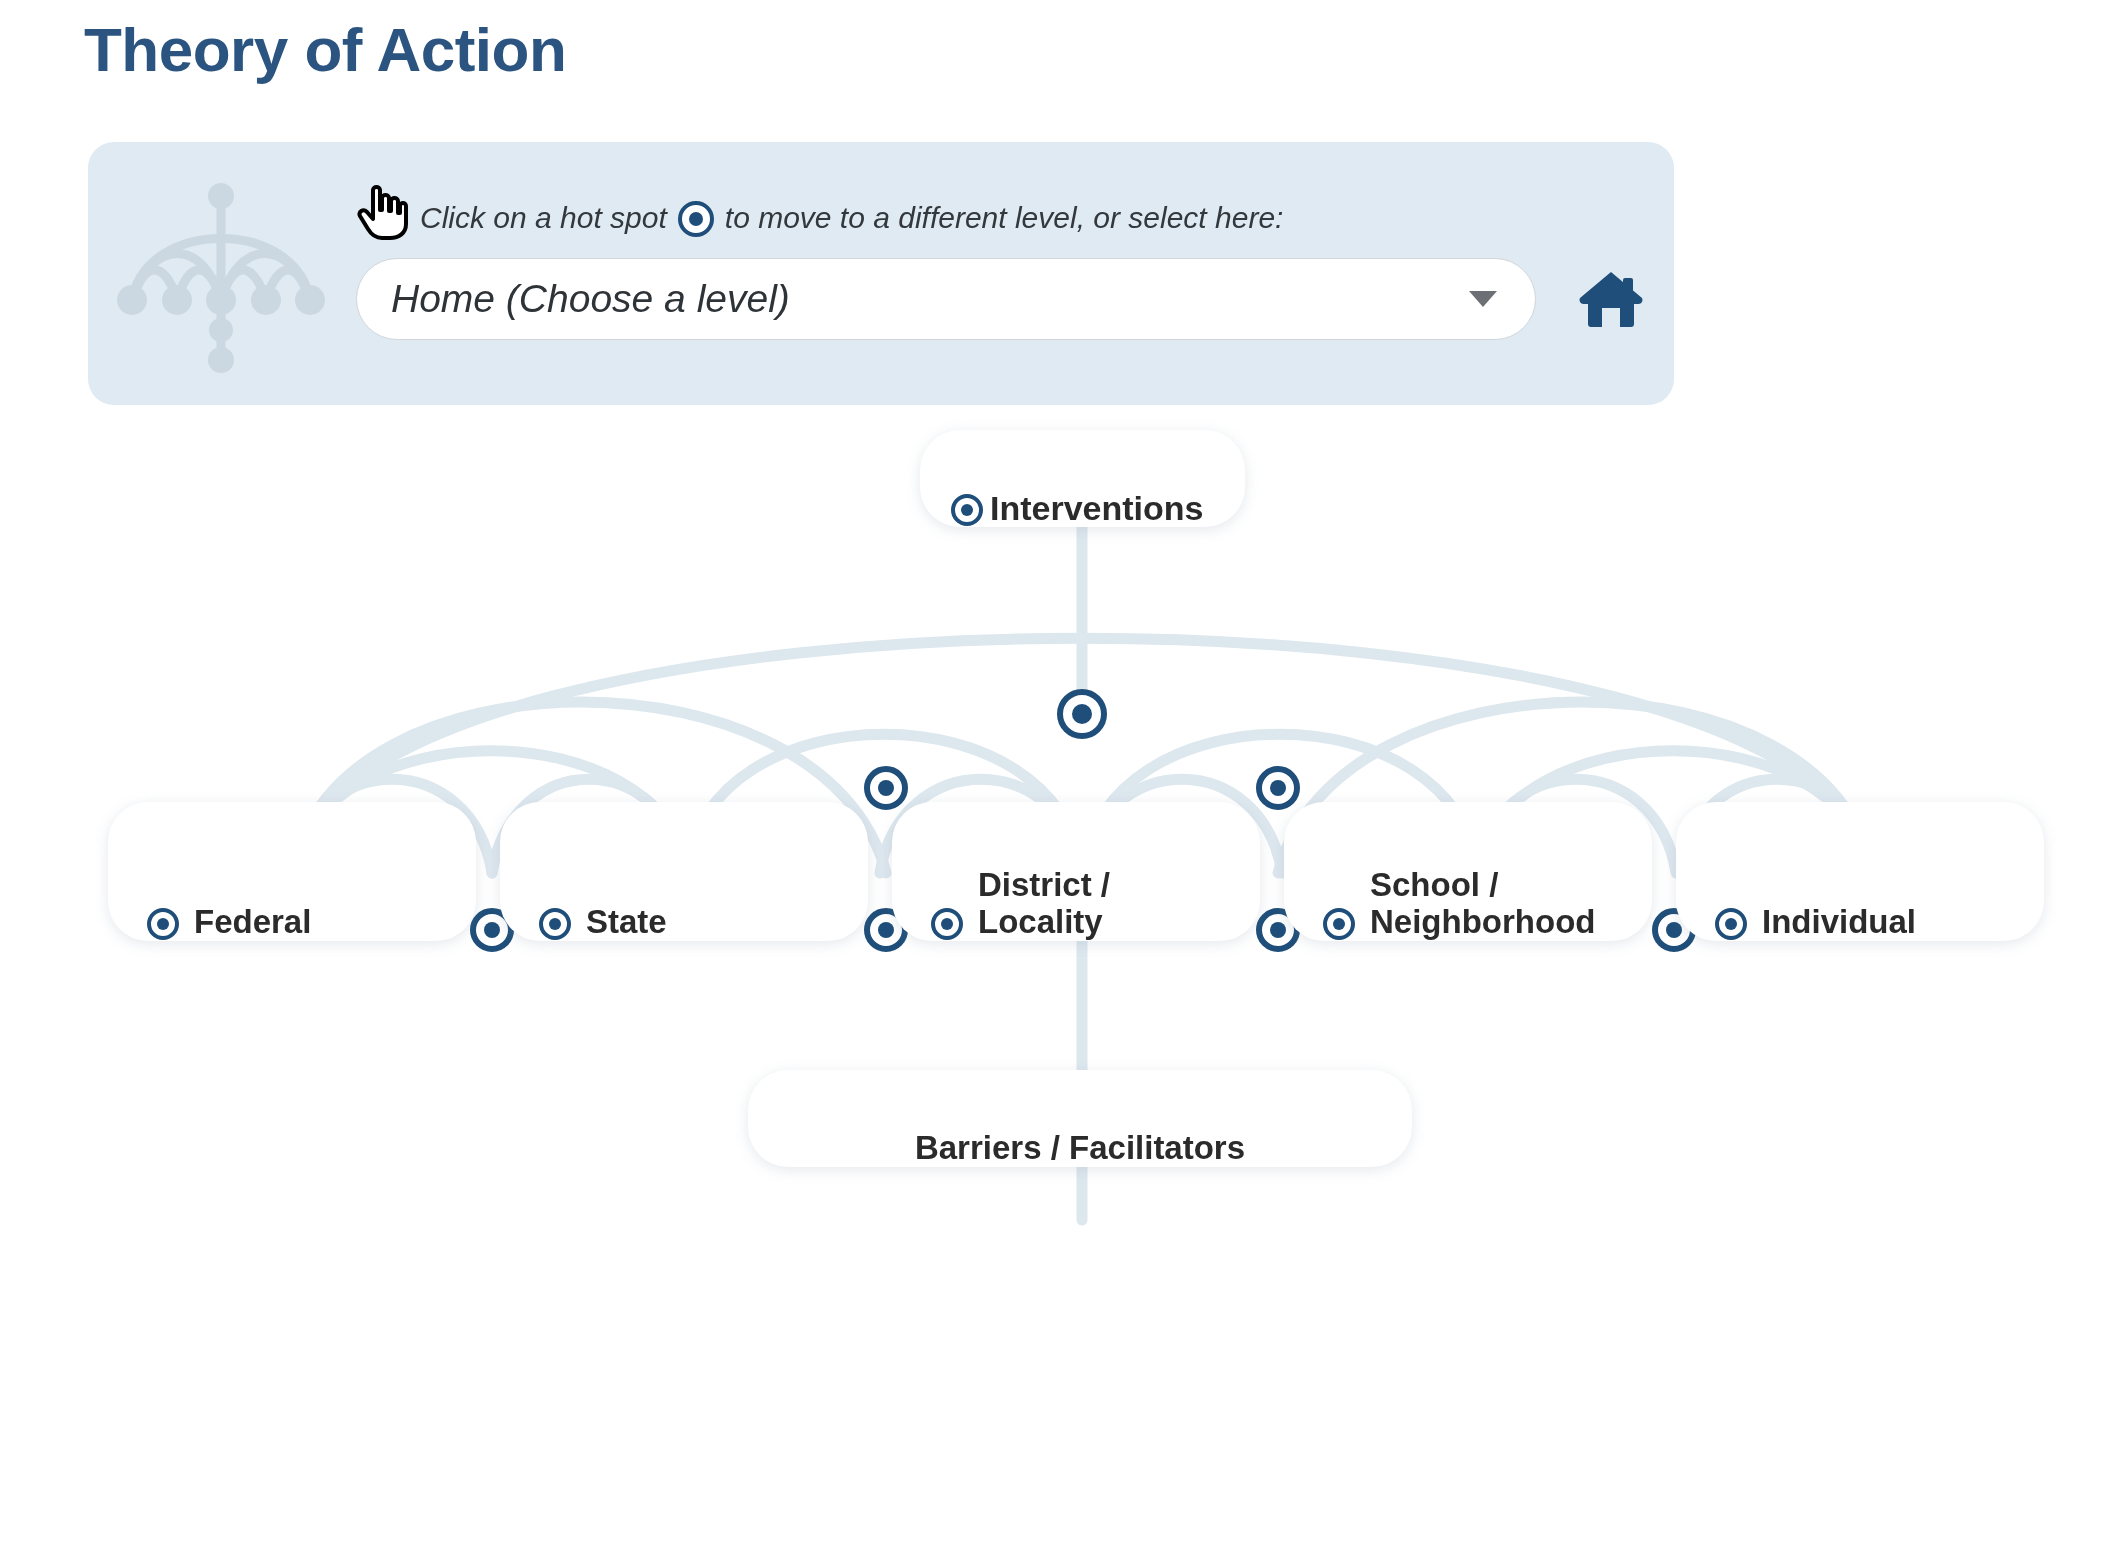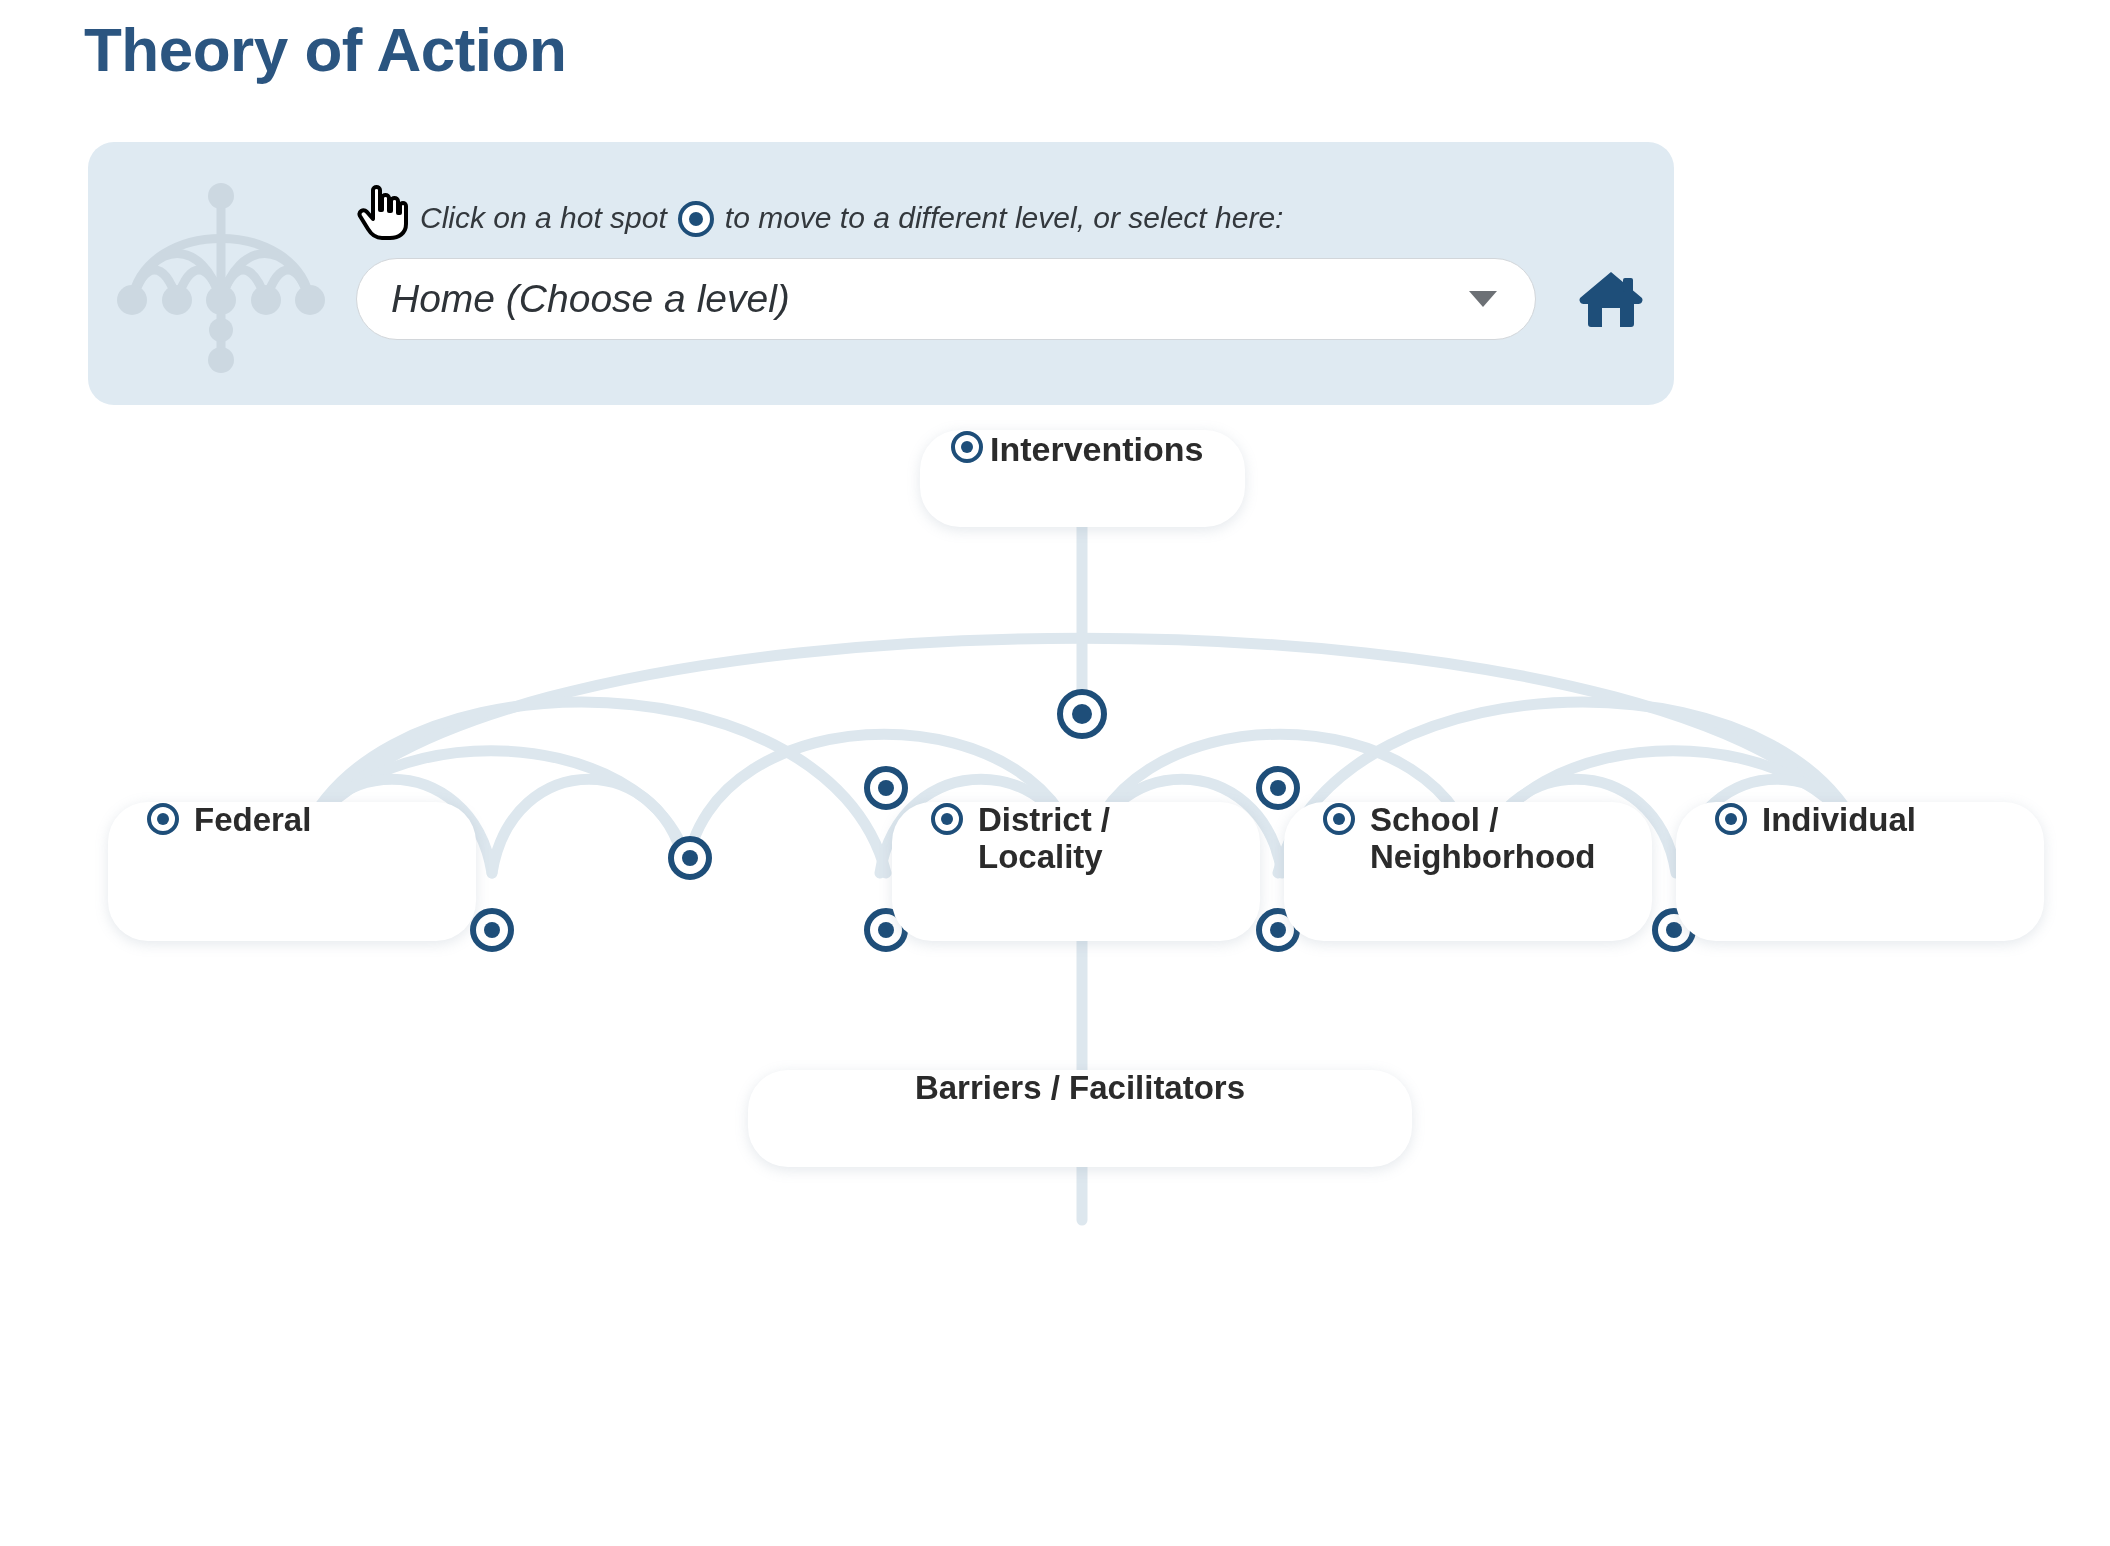--- a/index.html
+++ b/index.html
@@ -157,21 +157,21 @@
     width: 2110px;
     height: 1116px;
   }
 
   .node {
     position: absolute;
     background: #ffffff;
     border-radius: 40px;
     box-shadow: 0 3px 14px rgba(120, 140, 160, 0.20);
     display: flex;
-    align-items: flex-start;
+    align-items: flex-end;
     box-sizing: border-box;
   }
   .node-label {
     font-size: 33px;
     font-weight: bold;
     color: #2b2b2b;
     line-height: 1.12;
     white-space: pre-line;
   }
   .node-hotspot {
@@ -371,20 +371,29 @@
   <div class="node node-federal">
     <span class="node-hotspot">
       <svg viewBox="0 0 34 34" width="34" height="34" aria-hidden="true">
         <circle cx="17" cy="17" r="14" fill="#ffffff" stroke="#1e4e79" stroke-width="4"></circle>
         <circle cx="17" cy="17" r="6" fill="#1e4e79"></circle>
       </svg>
     </span>
     <span class="node-label">Federal</span>
   </div>
 
+  <div class="node node-state">
+    <span class="node-hotspot">
+      <svg viewBox="0 0 34 34" width="34" height="34" aria-hidden="true">
+        <circle cx="17" cy="17" r="14" fill="#ffffff" stroke="#1e4e79" stroke-width="4"></circle>
+        <circle cx="17" cy="17" r="6" fill="#1e4e79"></circle>
+      </svg>
+    </span>
+    <span class="node-label">State</span>
+  </div>
 
   <div class="node node-district">
     <span class="node-hotspot">
       <svg viewBox="0 0 34 34" width="34" height="34" aria-hidden="true">
         <circle cx="17" cy="17" r="14" fill="#ffffff" stroke="#1e4e79" stroke-width="4"></circle>
         <circle cx="17" cy="17" r="6" fill="#1e4e79"></circle>
       </svg>
     </span>
     <span class="node-label">District /
 Locality</span>

